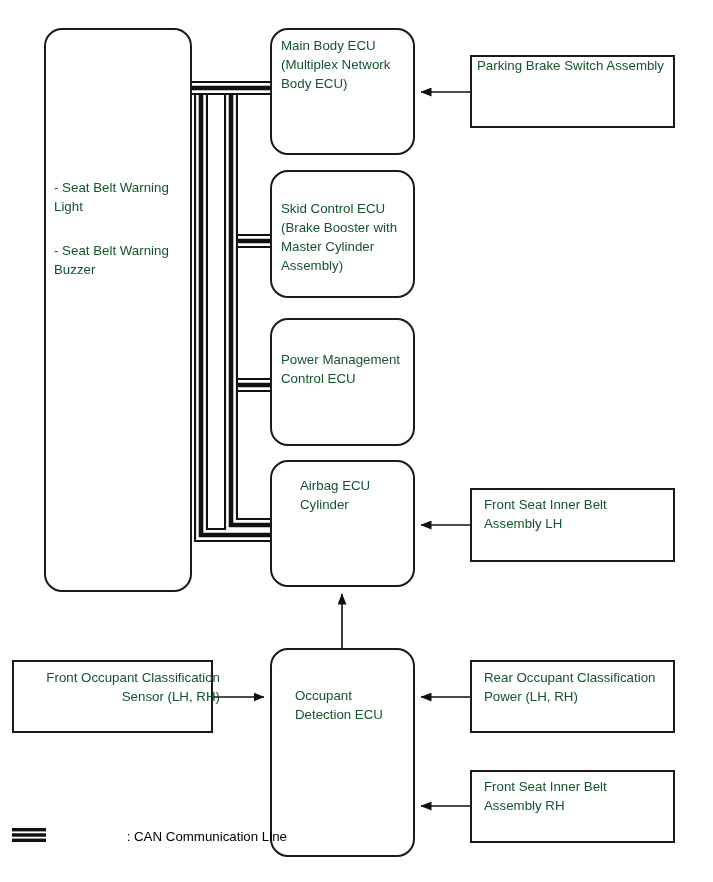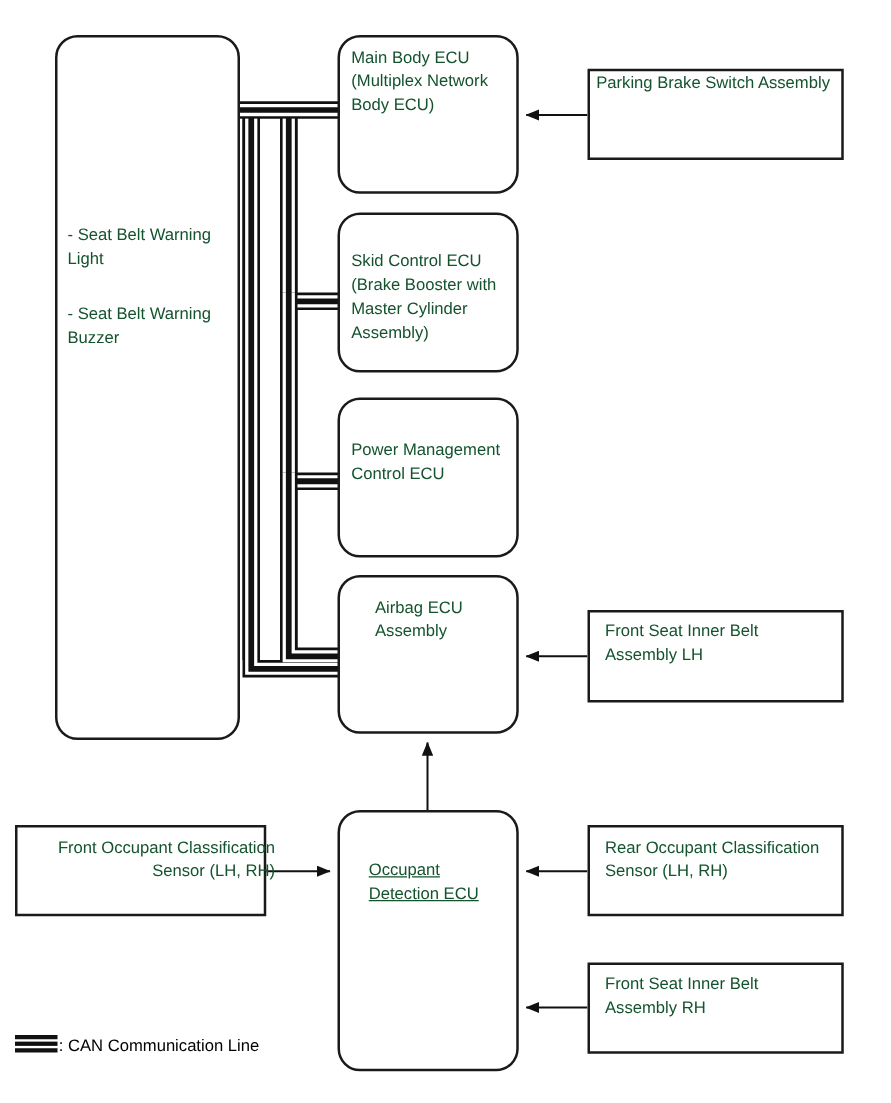--- a/index.html
+++ b/index.html
@@ -9,21 +9,21 @@
   #canvas{position:absolute;inset:0;width:713px;height:882px;}
 
   .node{position:absolute;box-sizing:border-box;background:#fff;}
   .rounded{border:2px solid #1a1a1a;border-radius:18px;}
   .sharp{border:2px solid #1a1a1a;}
 
   .label{position:absolute;font-size:13.3px;line-height:19px;
          white-space:pre-line;color:#14532d;}
 
   .legend-sym{position:absolute;}
-  .legend-txt{position:absolute;font-size:13.3px;line-height:19px;}
+  .legend-txt{position:absolute;font-size:13.3px;line-height:19px;text-align:right;}
 
   svg{position:absolute;left:0;top:0;overflow:visible;}
 </style>
 </head>
 <body>
 
 <div id="canvas">
 
   <svg width="713" height="882">
     <defs>
@@ -118,37 +118,37 @@
 (Brake Booster with
 Master Cylinder
 Assembly)</div>
 
   <div class="node rounded" style="left:270px;top:318px;width:145px;height:128px;"></div>
   <div class="label" style="left:281px;top:334px;width:132px;margin-top:16px;">Power Management
 Control ECU</div>
 
   <div class="node rounded" style="left:270px;top:460px;width:145px;height:127px;"></div>
   <div class="label" style="left:300px;top:476px;width:120px;">Airbag ECU
-Assembly</div>
+Cylinder</div>
 
   <div class="node sharp" style="left:470px;top:488px;width:205px;height:74px;"></div>
   <div class="label" style="left:484px;top:495px;width:190px;">Front Seat Inner Belt
 Assembly LH</div>
 
   <div class="node rounded" style="left:270px;top:648px;width:145px;height:209px;"></div>
-  <div class="label" style="left:295px;top:686px;width:125px;text-decoration:underline;">Occupant
+  <div class="label" style="left:295px;top:686px;width:125px;">Occupant
 Detection ECU</div>
 
   <div class="node sharp" style="left:12px;top:660px;width:201px;height:73px;"></div>
   <div class="label" style="left:20px;top:668px;width:200px;text-align:right;">Front Occupant Classification
 Sensor (LH, RH)</div>
 
   <div class="node sharp" style="left:470px;top:660px;width:205px;height:73px;"></div>
   <div class="label" style="left:484px;top:668px;width:200px;">Rear Occupant Classification
-Sensor (LH, RH)</div>
+Power (LH, RH)</div>
 
   <div class="node sharp" style="left:470px;top:770px;width:205px;height:73px;"></div>
   <div class="label" style="left:484px;top:777px;width:190px;">Front Seat Inner Belt
 Assembly RH</div>
 
   <div class="legend-sym" style="left:12px;top:828px;width:34px;height:14px;">
     <svg width="34" height="14" style="position:static;">
       <rect x="0" y="0" width="34" height="3.4" fill="#111"></rect>
       <rect x="0" y="5.3" width="34" height="3.4" fill="#111"></rect>
       <rect x="0" y="10.6" width="34" height="3.4" fill="#111"></rect>

